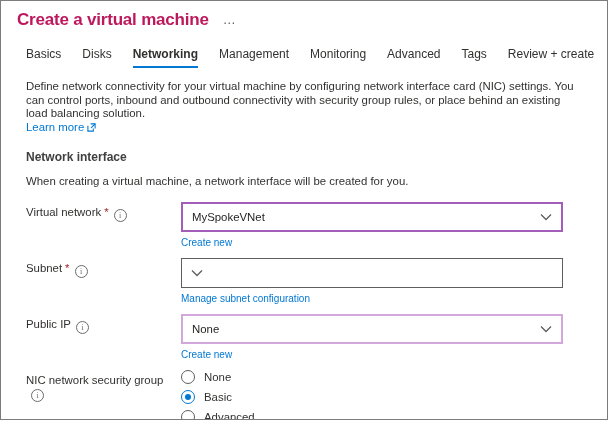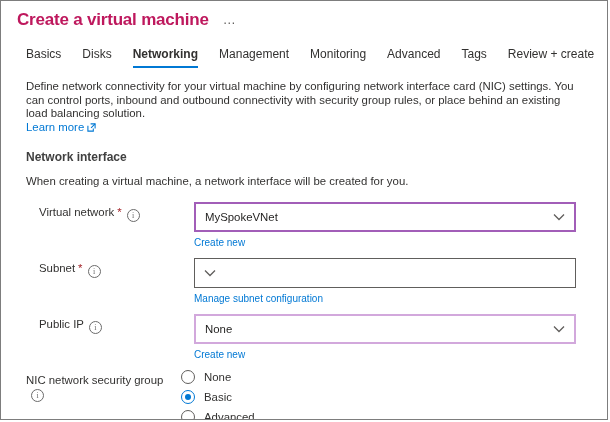--- a/index.html
+++ b/index.html
@@ -24,21 +24,21 @@
   .form{margin:15px 0 0 25px;}
   .form-row{display:flex;align-items:flex-start;}
   .label-cell{width:155px;flex-shrink:0;padding-top:4px;font-size:11.4px;color:#323130;}
   .req{color:#a4262c;margin-left:3px;}
   .info-icon{display:inline-block;width:11px;height:11px;border:1px solid #6b6b6b;border-radius:50%;color:#6b6b6b;font-size:8px;line-height:11px;text-align:center;margin-left:5px;vertical-align:-2px;font-family:"Liberation Serif",serif;}
   .control-cell{width:382px;}
   .select{height:30px;border:1px solid #605e5c;background:#fff;display:flex;align-items:center;justify-content:space-between;padding:0 9px;font-size:11.4px;color:#201f1e;box-sizing:border-box;cursor:pointer;}
   .select.focus-strong{border:2px solid #a25eb8;}
   .select.focus-light{border:2px solid #d2a8dc;}
   .control-link{display:inline-block;margin-top:5px;font-size:10px;}
-  .row-gap{margin-bottom:8px;margin-left:13px;}
+  .row-gap{margin-bottom:8px;}
   .row-gap-lg{margin-bottom:13px;}
 
   .radio-option{display:flex;align-items:center;gap:9px;margin-bottom:6px;font-size:11.4px;color:#323130;cursor:pointer;}
   .radio{width:14px;height:14px;border-radius:50%;border:1px solid #605e5c;box-sizing:border-box;background:#fff;position:relative;flex-shrink:0;}
   .radio.selected{border:1px solid #0078d4;}
   .radio.selected::after{content:"";position:absolute;left:3px;top:3px;width:6px;height:6px;border-radius:50%;background:#0078d4;}
 </style>
 </head>
 <body>
 

